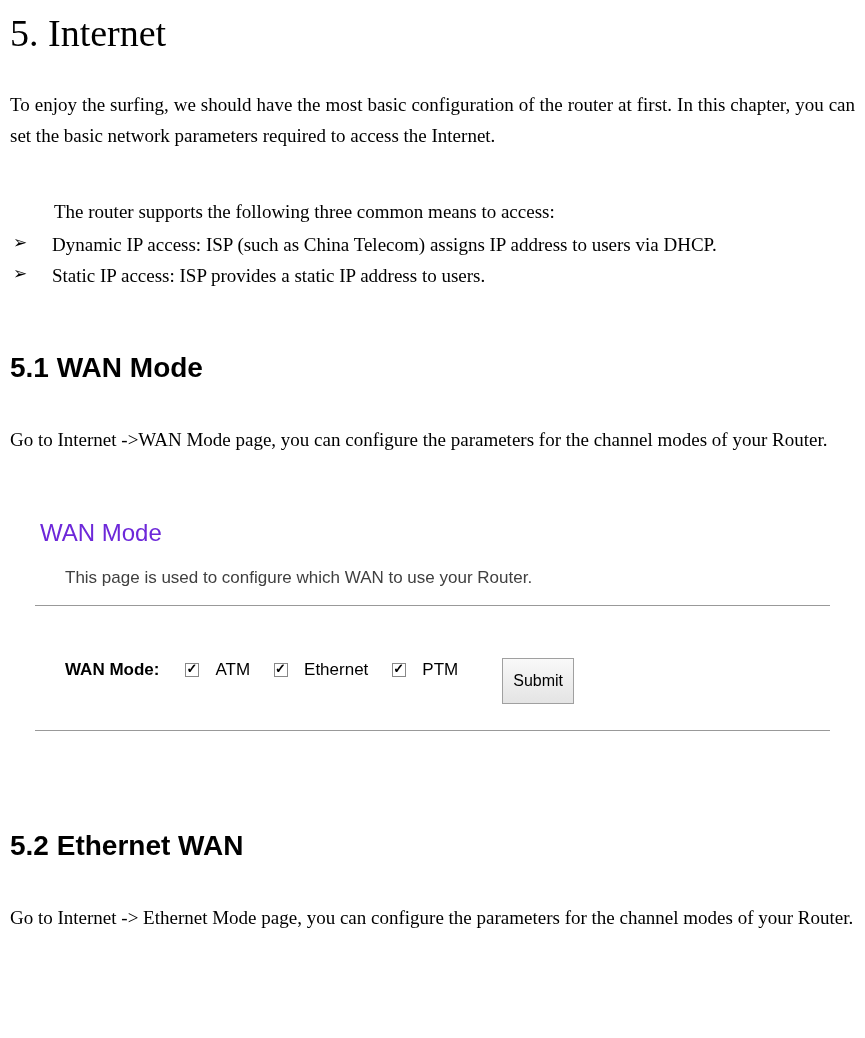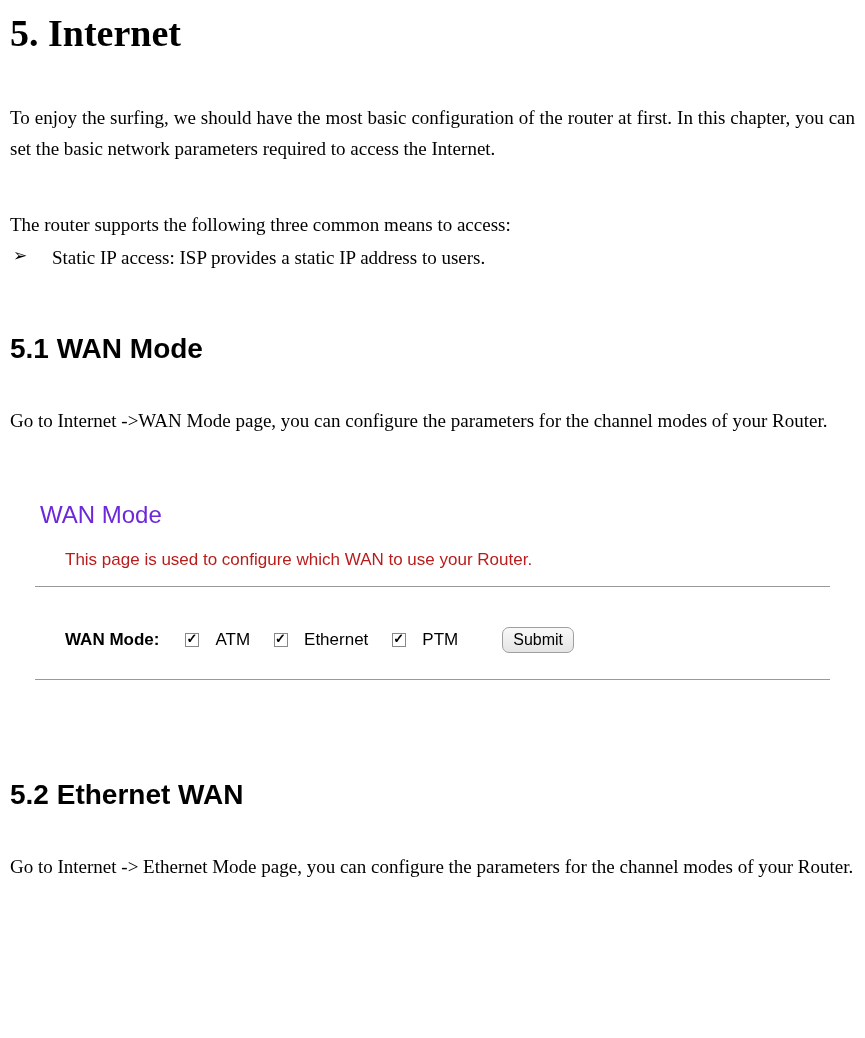--- a/index.html
+++ b/index.html
@@ -12,32 +12,33 @@
       font-size: 19px;
       color: #000;
       background: #fff;
       width: 865px;
       padding: 0 10px;
       line-height: 1.5;
     }
     .main-heading {
       font-family: "Times New Roman", Times, serif;
       font-size: 38px;
-      font-weight: bold;
-      margin-bottom: 40px;
+      font-weight: normal;
+      margin-bottom: 27px;
       margin-top: 5px;
     }
     .intro-para {
       text-align: justify;
       margin-bottom: 44px;
       line-height: 1.65;
     }
     .access-intro {
       margin-bottom: 2px;
       line-height: 1.65;
+      margin-left: 44px;
     }
     .bullet-list {
       list-style: none;
       margin-bottom: 55px;
     }
     .bullet-item {
       position: relative;
       padding-left: 42px;
       line-height: 1.65;
     }
@@ -66,24 +67,24 @@
       font-family: Arial, Helvetica, sans-serif;
       font-size: 24px;
       color: #6d28d9;
       font-weight: normal;
       margin-bottom: 8px;
       padding-left: 5px;
     }
     .panel-desc {
       font-family: Arial, Helvetica, sans-serif;
       font-size: 17px;
-      color: #b91c1c;
+      color: #404040;
       padding: 6px 0 14px 30px;
       border-bottom: 1px solid #999;
-      margin-bottom: 40px;
+      margin-bottom: 30px;
     }
     .panel-row {
       font-family: Arial, Helvetica, sans-serif;
       font-size: 17px;
       padding: 0 0 26px 30px;
       border-bottom: 1px solid #999;
       display: flex;
       align-items: center;
       gap: 16px;
     }
@@ -112,41 +113,43 @@
       position: absolute;
       top: -2px;
       left: 0;
     }
     .cb-label {
       margin-right: 4px;
     }
     .submit-btn {
       font-family: Arial, Helvetica, sans-serif;
       font-size: 16px;
-      padding: 3px 10px;
+      padding: 13px 10px;
       background: linear-gradient(#f9f9f9, #e4e4e4);
       border: 1px solid #a0a0a0;
-      border-radius: 7px;
+      border-radius: 0;
       margin-left: 24px;
       cursor: pointer;
+      margin-top: 22px;
     }
     .section-52 {
       margin-top: 2px;
     }
   </style>
 </head>
 <body>
 
 <h1 class="main-heading">5. Internet</h1>
 
 <p class="intro-para">To enjoy the surfing, we should have the most basic configuration of the router at first. In this chapter, you can set the basic network parameters required to access the Internet.</p>
 
 <p class="access-intro">The router supports the following three common means to access:</p>
 
 <ul class="bullet-list">
+  <li class="bullet-item">Dynamic IP access: ISP (such as China Telecom) assigns IP address to users via DHCP.</li>
   <li class="bullet-item">Static IP access: ISP provides a static IP address to users.</li>
 </ul>
 
 <h2 class="sub-heading">5.1 WAN Mode</h2>
 
 <p class="sub-para">Go to Internet -&gt;WAN Mode page, you can configure the parameters for the channel modes of your Router.</p>
 
 <div class="wan-panel">
   <div class="panel-title">WAN Mode</div>
   <div class="panel-desc">This page is used to configure which WAN to use your Router.</div>

